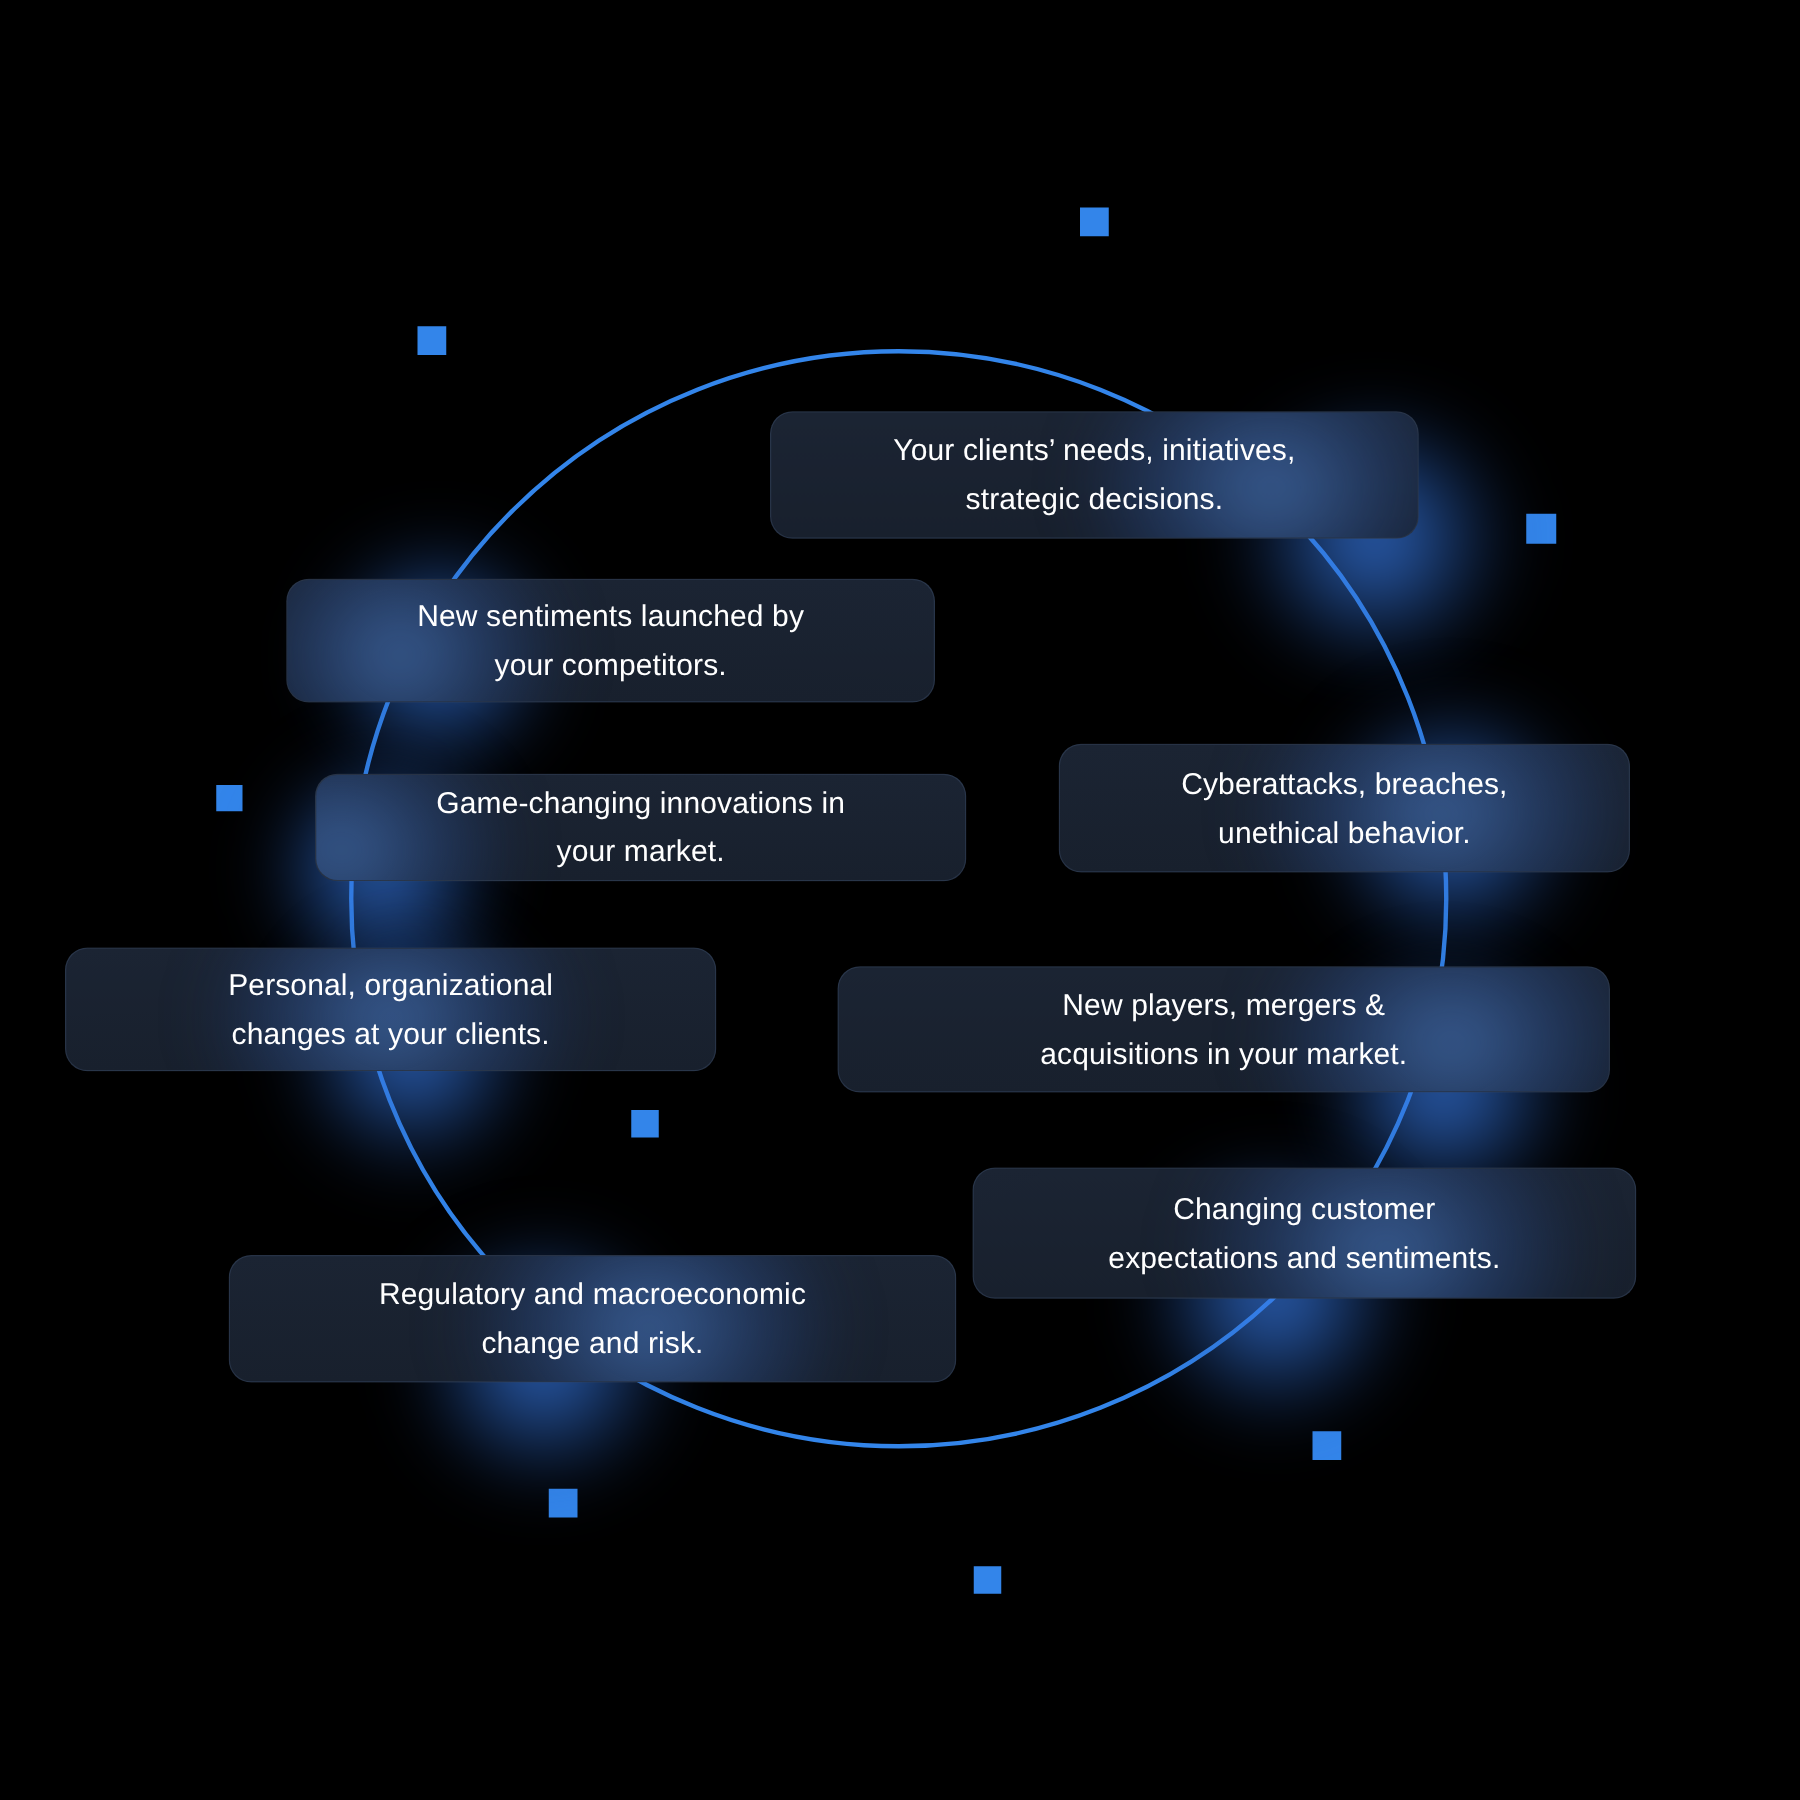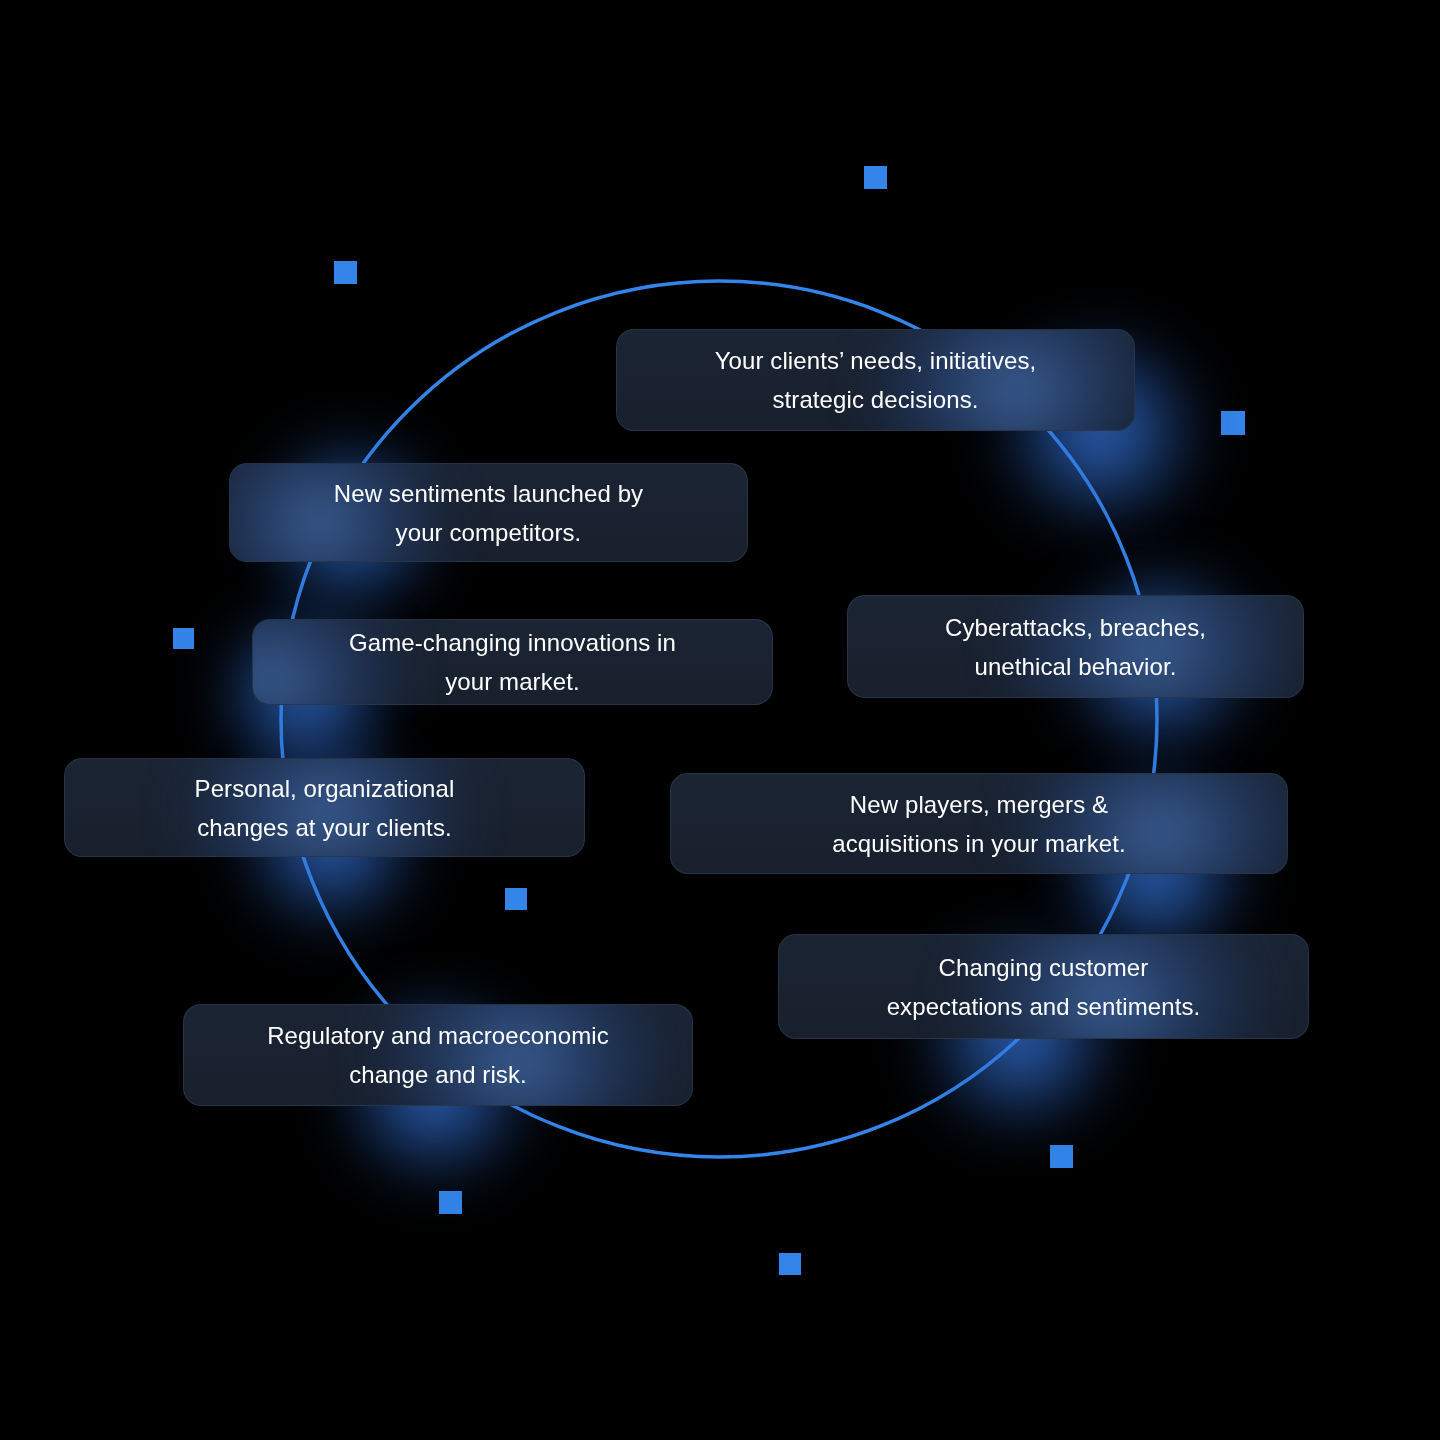--- a/index.html
+++ b/index.html
@@ -81,24 +81,24 @@
     pointer-events: none;
     filter: blur(22px);
     background: radial-gradient(ellipse at center, rgba(86,146,235,0.55) 0%, rgba(52,100,185,0.30) 40%, rgba(20,50,110,0.10) 70%, rgba(0,0,0,0) 100%);
   }
 
   
   #card-clients      { left: 616px; top: 329px;  width: 519px; height: 102px; }
   #card-solutions    { left: 229px; top: 463px;  width: 519px; height: 99px;  }
   #card-cyber        { left: 847px; top: 562px;  width: 457px; height: 103px; margin-top: 33px; }
   #card-innovations  { left: 252px; top: 619px;  width: 521px; height: 86px;  }
-  #card-personal     { left: 64px;  top: 758px;  width: 521px; height: 99px;  }
+  #card-personal     { left: 52px;  top: 758px;  width: 521px; height: 99px;  }
   #card-players      { left: 670px; top: 773px;  width: 618px; height: 101px; }
   #card-expectations { left: 778px; top: 934px;  width: 531px; height: 105px; }
-  #card-regulatory   { left: 183px; top: 1004px; width: 510px; height: 102px; }
+  #card-regulatory   { left: 183px; top: 1004px; width: 582px; height: 102px; }
 
   
   #card-clients   .inner-glow { left: 250px; top: -60px;  width: 300px; height: 240px; }
   #card-solutions .inner-glow { left: -40px; top: -55px;  width: 260px; height: 230px; }
   #card-cyber     .inner-glow { left: 155px; top: -70px;  width: 300px; height: 250px; }
   #card-innovations .inner-glow { left: -115px; top: -50px; width: 270px; height: 220px; }
   #card-personal  .inner-glow { left: 115px; top: -65px;  width: 290px; height: 240px; }
   #card-players   .inner-glow { left: 340px; top: -60px;  width: 300px; height: 240px; }
   #card-expectations .inner-glow { left: 175px; top: -60px; width: 310px; height: 250px; }
   #card-regulatory .inner-glow { left: 185px; top: -65px; width: 300px; height: 245px; }

